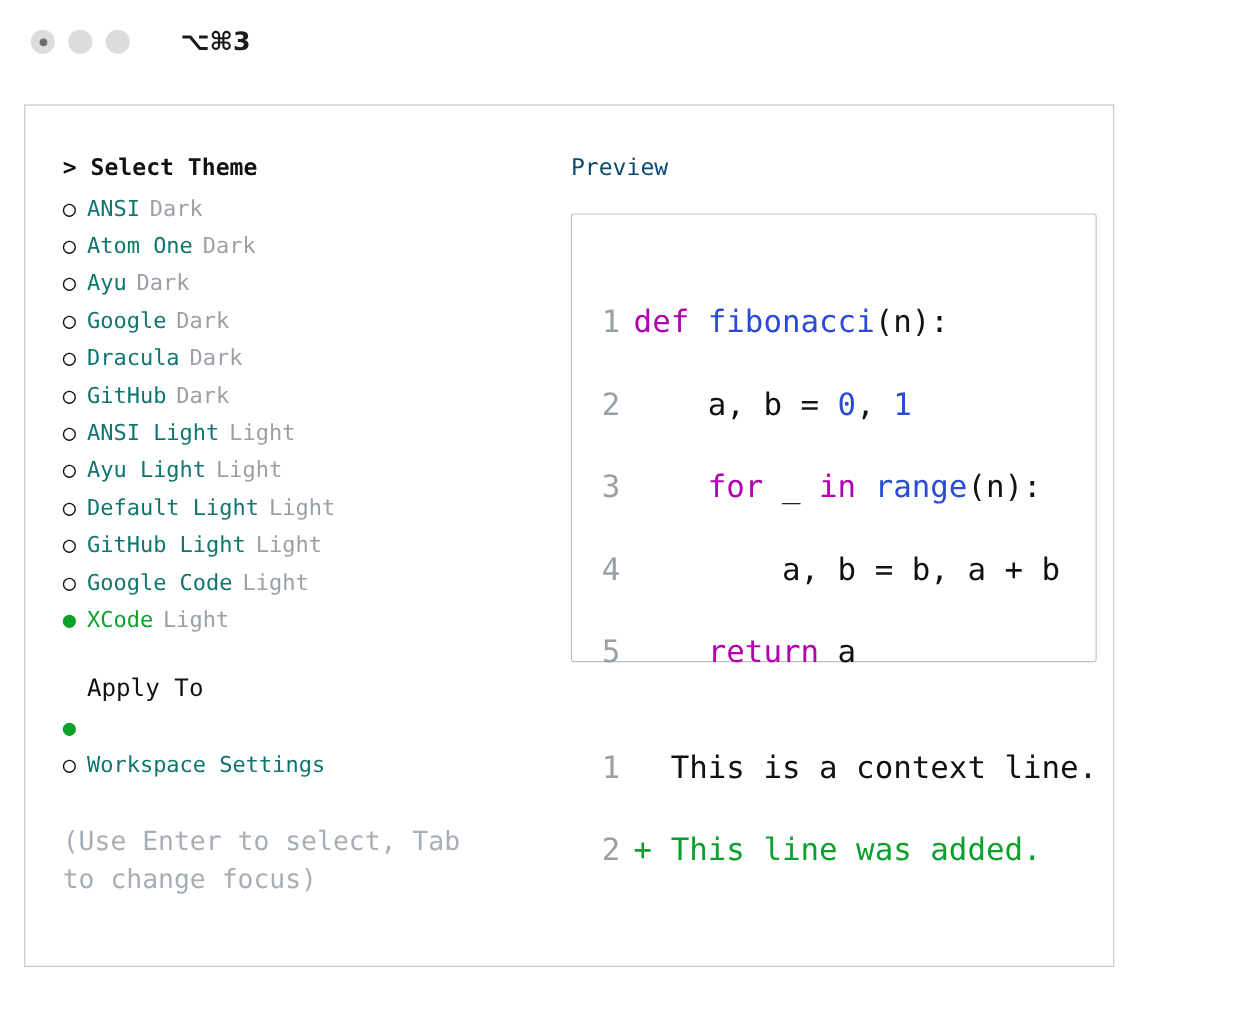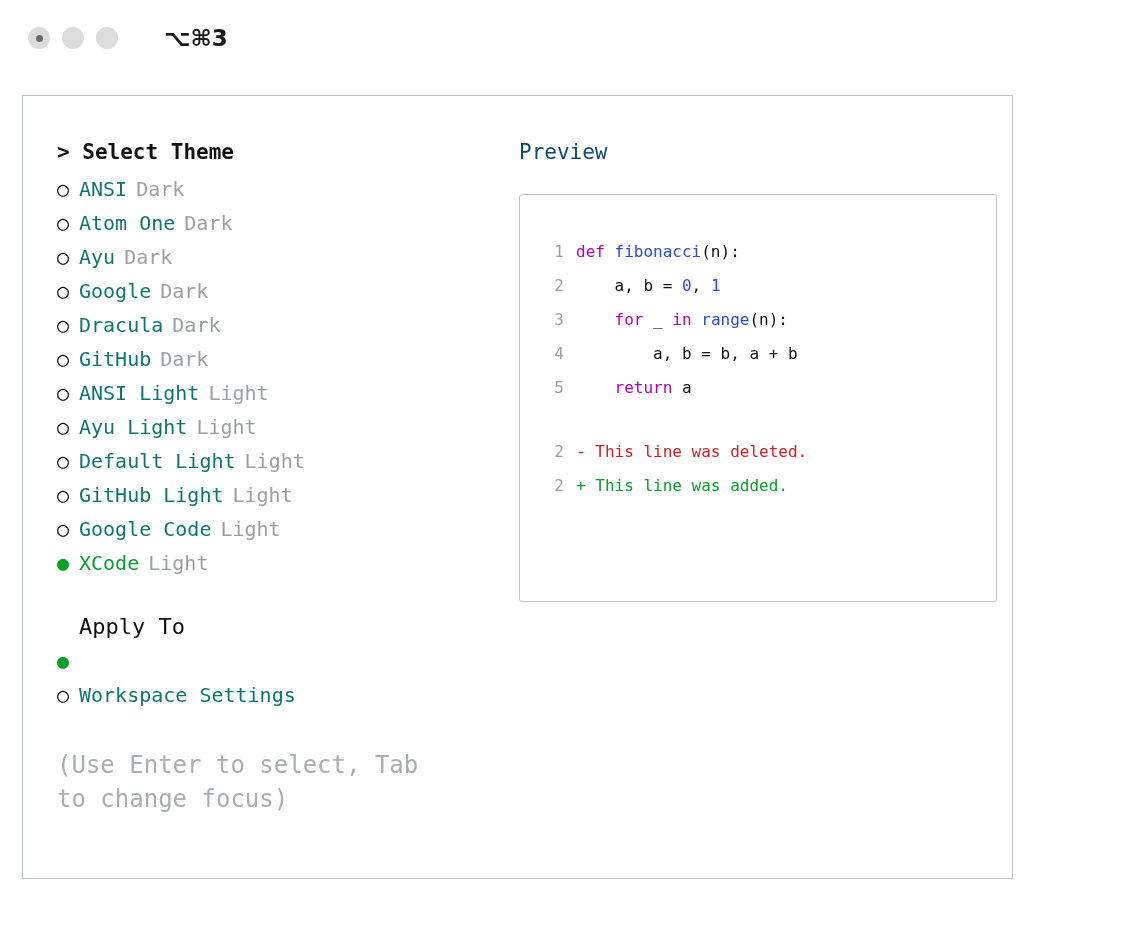--- a/index.html
+++ b/index.html
@@ -152,23 +152,24 @@
     margin-top: 30px;
     width: 478px;
     height: 408px;
     border: 1px solid #b9c3d0;
     border-radius: 3px;
     box-sizing: border-box;
     padding: 40px 0 0 18px;
     background: #ffffff;
   }
   .code-line {
-    font-size: 16px;
-    line-height: 34px;
-    white-space: pre;
+    font-size: 28px;
+    line-height: 34px;
+    white-space: pre;
+    margin-top: 41px;
   }
   .ln {
     display: inline-block;
     width: 26px;
     text-align: right;
     color: #9aa0a6;
     margin-right: 12px;
   }
   .kw { color: #b000b0; }
   .fn { color: #2a4bd7; }
@@ -230,21 +231,21 @@
         <div class="preview-box">
           <div id="code-block">
               <div class="code-line"><span class="ln">1</span><span class="kw">def </span><span class="fn">fibonacci</span><span class="plain">(n):</span></div>
               <div class="code-line"><span class="ln">2</span><span class="plain">    a, b = </span><span class="num">0</span><span class="plain">, </span><span class="num">1</span></div>
               <div class="code-line"><span class="ln">3</span><span class="plain">    </span><span class="kw">for</span><span class="plain"> _ </span><span class="kw">in</span><span class="plain"> </span><span class="fn">range</span><span class="plain">(n):</span></div>
               <div class="code-line"><span class="ln">4</span><span class="plain">        a, b = b, a + b</span></div>
               <div class="code-line"><span class="ln">5</span><span class="plain">    </span><span class="kw">return</span><span class="plain"> a</span></div>
             </div>
           <div class="diff-gap"></div>
           <div id="diff-block">
-              <div class="code-line"><span class="ln">2</span><span class="del">-</span><span class="del"> This line was deleted.</span></div>
+              <div class="code-line"><span class="ln">1</span><span class="ctx"> </span><span class="ctx"> This is a context line.</span></div>
               <div class="code-line"><span class="ln">2</span><span class="add">+</span><span class="add"> This line was added.</span></div>
             </div>
         </div>
       </div>
 
     </div>
   </div>
 </div>
 
 </body></html>

